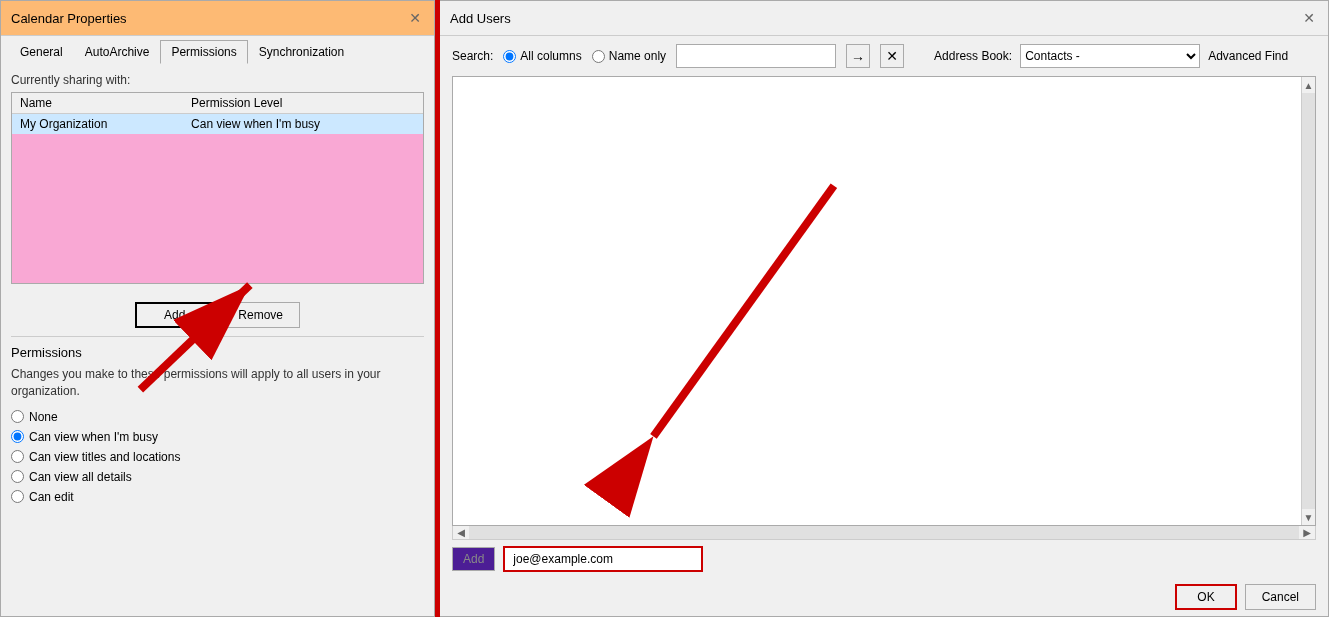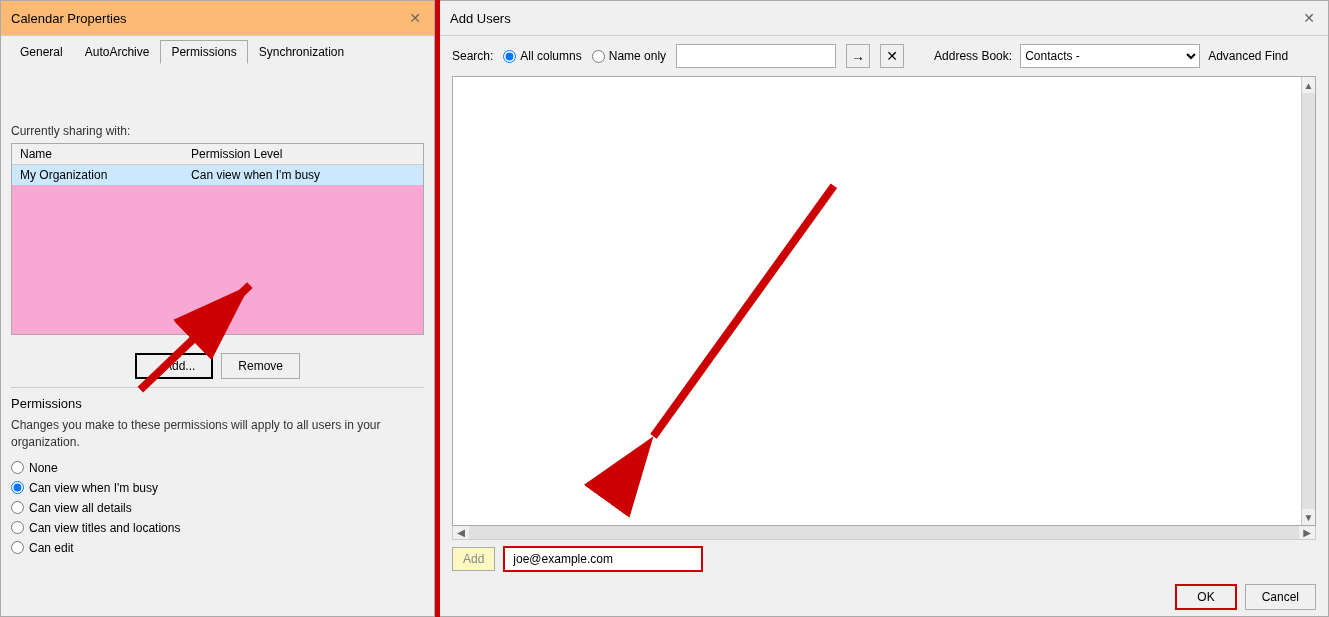--- a/index.html
+++ b/index.html
@@ -68,21 +68,20 @@
       border: 1px solid #aaa;
       border-bottom: 1px solid #f0f0f0;
       z-index: 1;
     }
 
     .panel-content {
       padding: 10px;
       flex: 1;
       display: flex;
       flex-direction: column;
-      justify-content: center;
     }
 
     .sharing-section {
       margin-bottom: 10px;
     }
 
     .section-label {
       font-size: 12px;
       margin-bottom: 5px;
       color: #333;
@@ -354,21 +353,21 @@
       display: flex;
       align-items: center;
       padding: 6px 12px;
       gap: 8px;
     }
 
     .add-label-btn {
       font-size: 12px;
       padding: 4px 10px;
       border: 1px solid #aaa;
-      background: #fef9c3;
+      background: #4c1d95;
       cursor: pointer;
       color: #888;
     }
 
     .email-input {
       border: 2px solid #cc0000;
       padding: 3px 8px;
       font-size: 12px;
       width: 200px;
       height: 26px;
@@ -463,25 +462,25 @@
         <label class="radio-item">
           <input type="radio" name="perm" style="">
           <span>None</span>
         </label>
         <label class="radio-item">
           <input type="radio" name="perm" checked="" style="">
           <span>Can view when I'm busy</span>
         </label>
         <label class="radio-item">
           <input type="radio" name="perm" style="">
-          <span>Can view all details</span>
+          <span>Can view titles and locations</span>
         </label>
         <label class="radio-item">
           <input type="radio" name="perm" style="">
-          <span>Can view titles and locations</span>
+          <span>Can view all details</span>
         </label>
         <label class="radio-item">
           <input type="radio" name="perm" style="">
           <span>Can edit</span>
         </label>
       </div>
     </div>
   </div>
 
   <svg class="arrow-overlay" viewBox="0 0 435 617" xmlns="http://www.w3.org/2000/svg">

